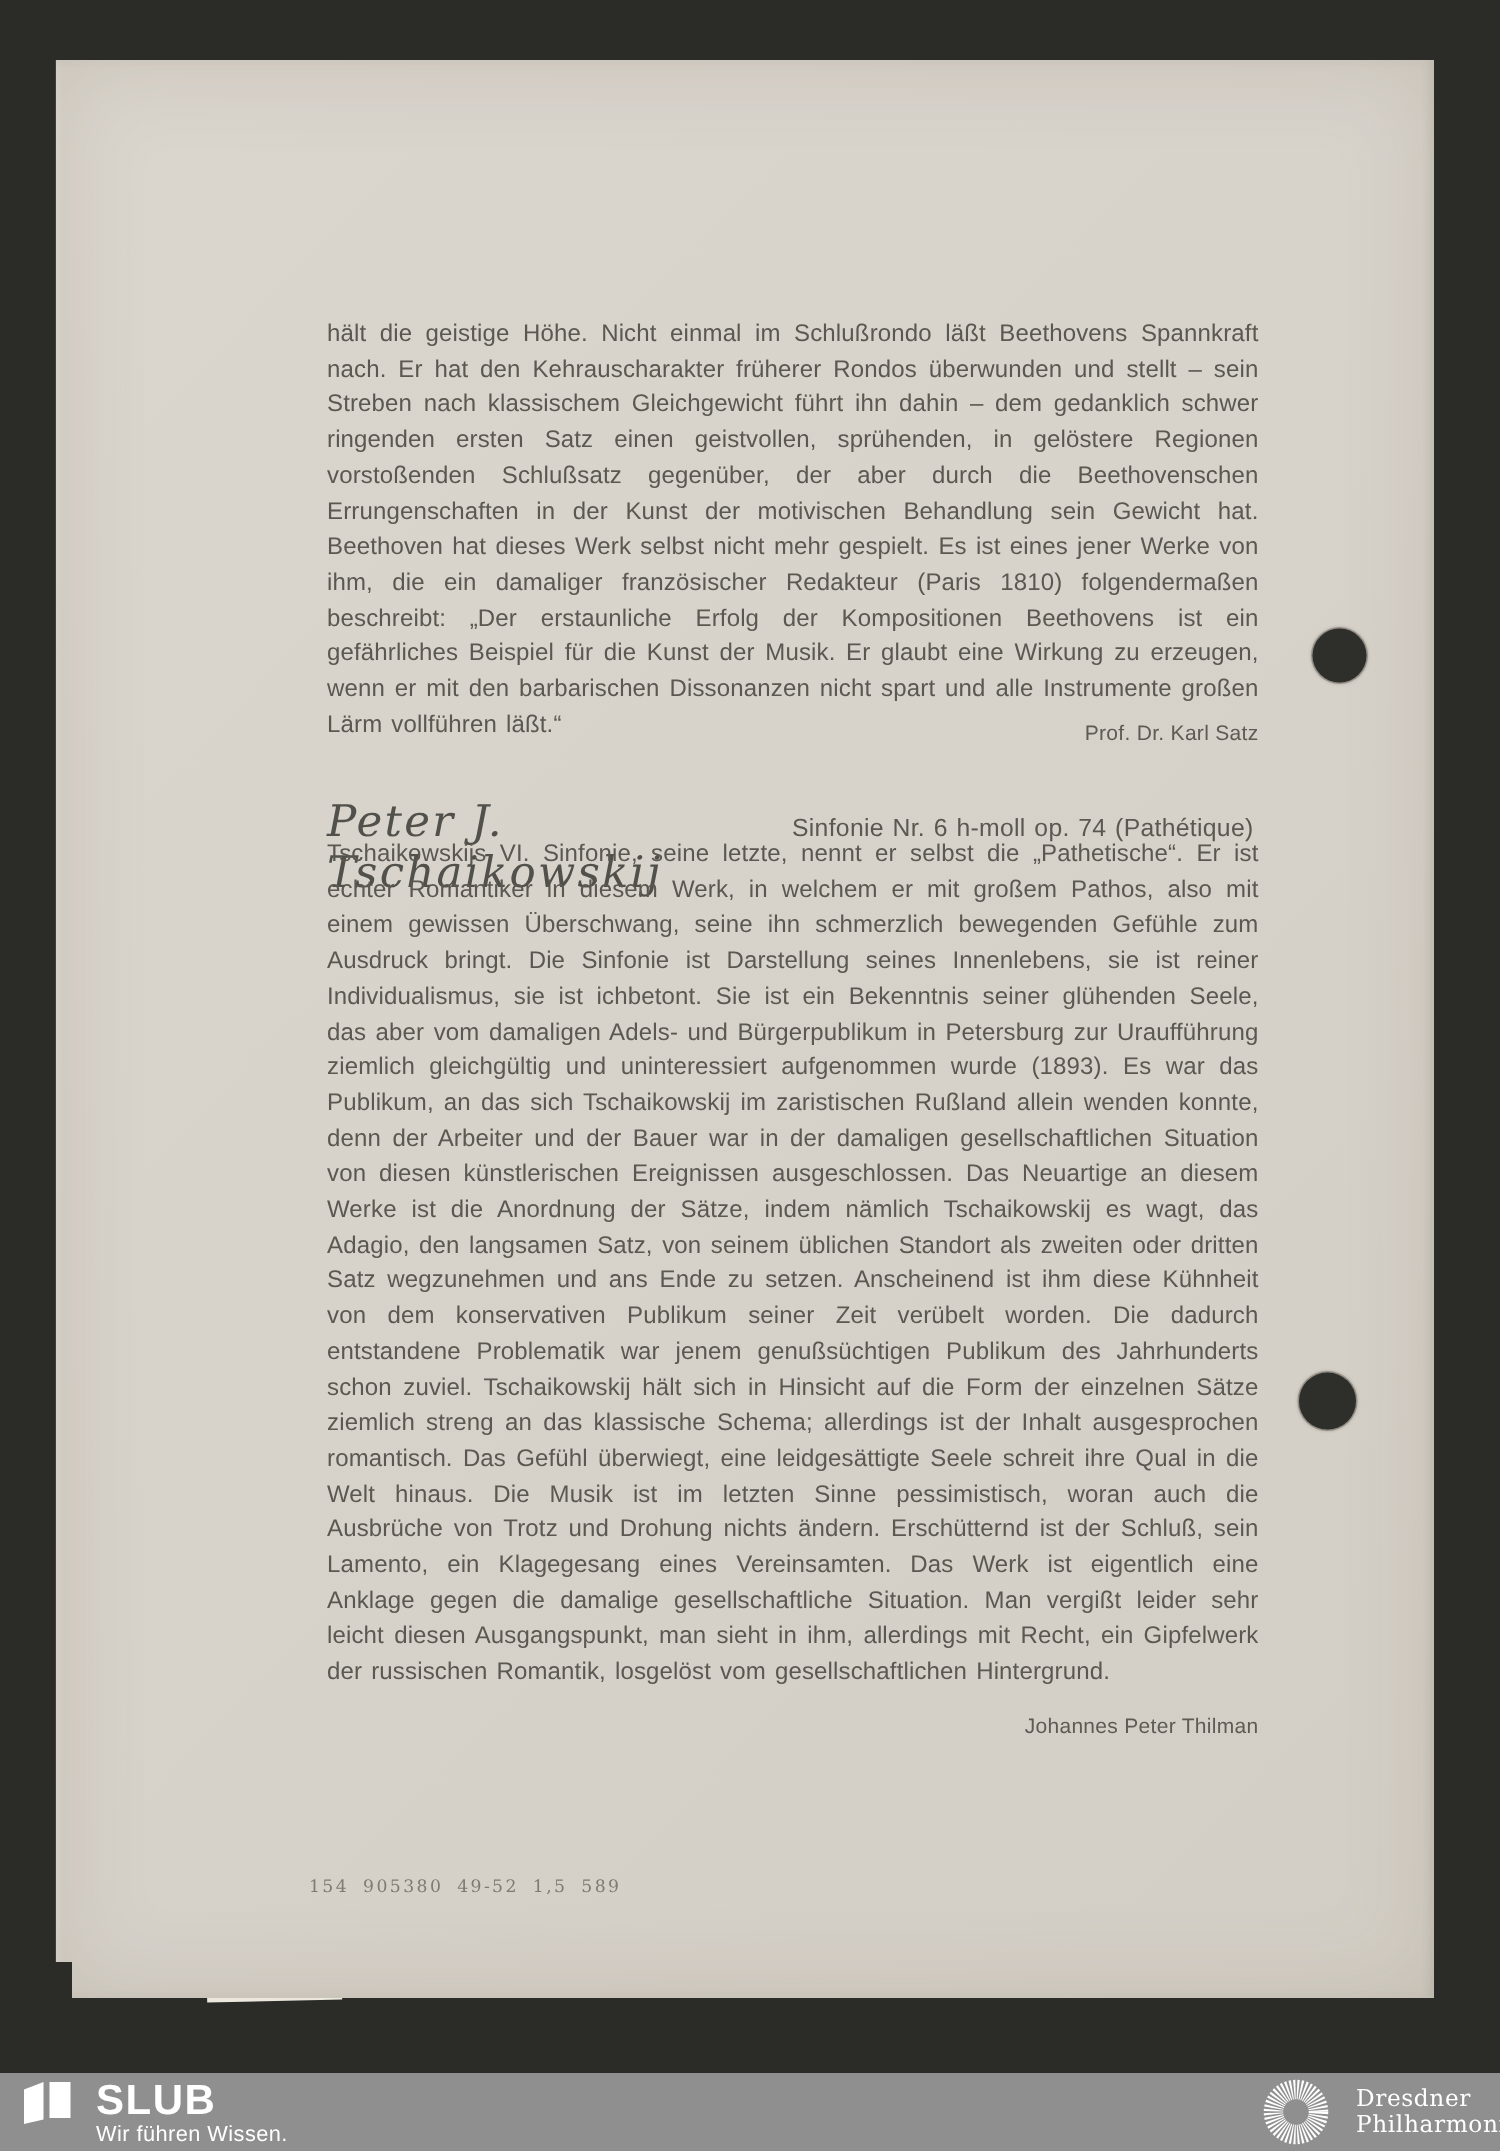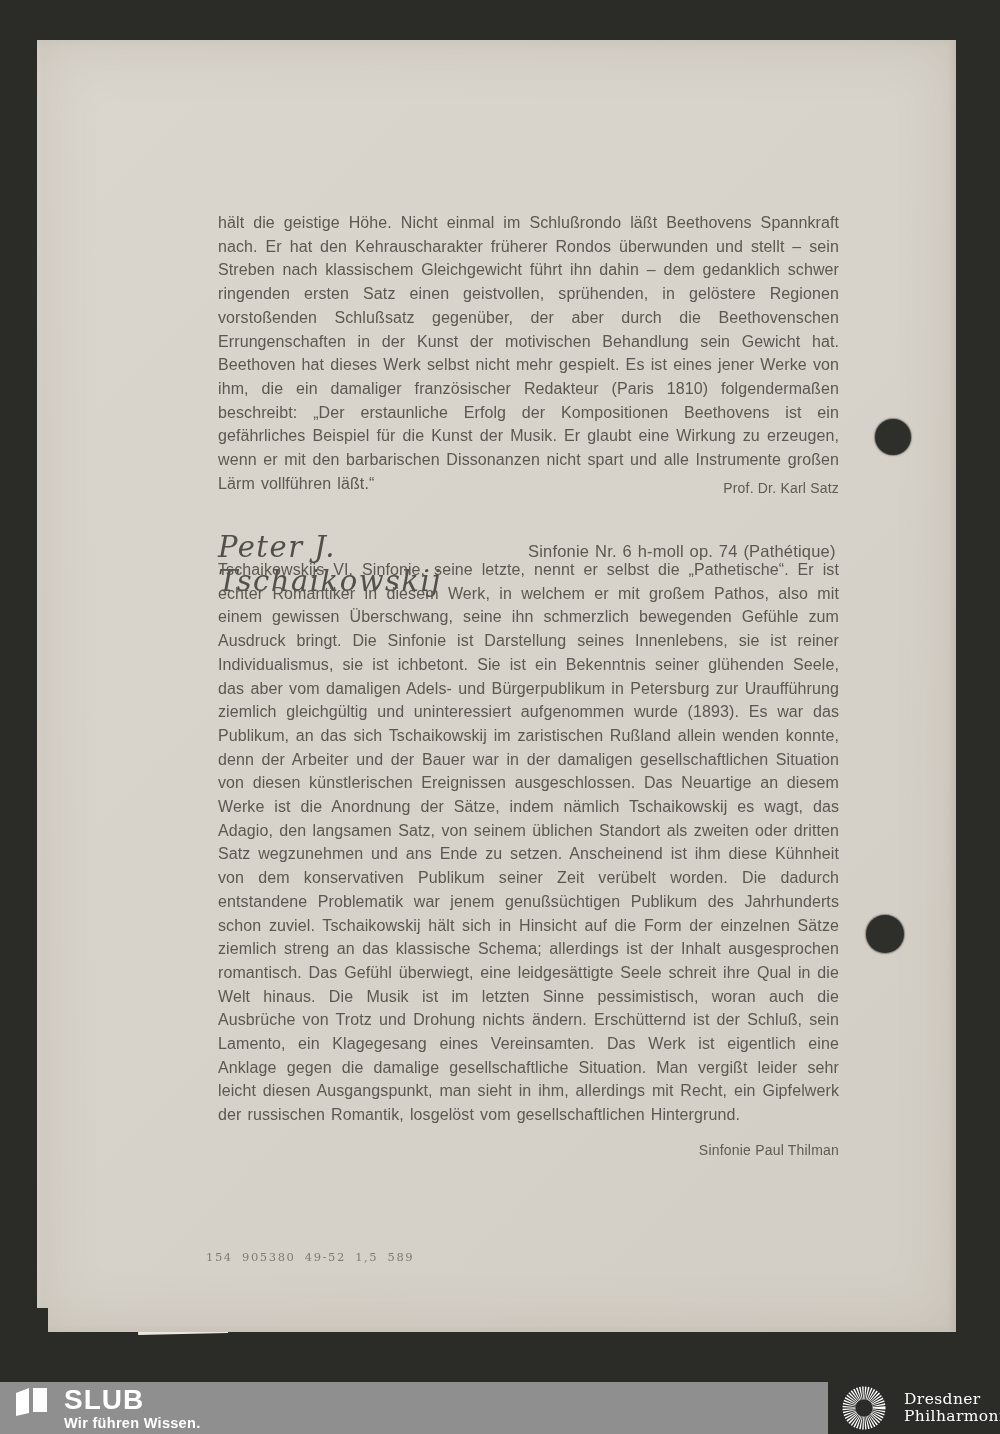--- a/index.html
+++ b/index.html
@@ -73,33 +73,33 @@
     position: absolute; border-radius: 50%;
     background: #2e2e2b;
     box-shadow: 0 0 0 1px rgba(80,72,60,0.35), 0 0 3px rgba(0,0,0,0.4);
   }
   .hole-1 { left: 838px; top: 379px; width: 36px; height: 36px; }
   .hole-2 { left: 829px; top: 875px; width: 38px; height: 38px; }
 
   
   .footer-bar {
     position: absolute; left: 0; top: 1382px;
-    width: 828px; height: 52px;
+    width: 1000px; height: 52px;
     background: #8f8f8f;
     z-index: 2;
   }
   .slub-logo { position: absolute; left: 14px; top: 4px; display: flex; }
   .book-icon { width: 36px; height: 30px; }
   .slub-texts { margin-left: 14px; }
   .slub-wordmark {
     color: #fff; font-weight: bold; font-size: 28px; line-height: 28px;
     letter-spacing: 1px; font-family: "Liberation Sans", sans-serif;
   }
   .slub-tagline {
-    color: #fff; font-weight: bold; font-size: 14.5px; line-height: 18px;
+    color: #fff; font-weight: normal; font-size: 14.5px; line-height: 18px;
     letter-spacing: 0.3px;
   }
   .phil-logo { position: absolute; left: 840px; top: 2px; display: flex; align-items: center; }
   .sunburst-icon { width: 48px; height: 48px; }
   .phil-texts {
     margin-left: 16px;
     font-family: "DejaVu Serif", serif;
     color: #fff; font-size: 15.5px; line-height: 17.5px;
     letter-spacing: 0.4px;
   }
@@ -117,21 +117,21 @@
 
     <div class="signature sig-laux">Prof. Dr. Karl Satz</div>
 
     <div class="heading-row">
       <span class="composer-name">Peter J. Tschaikowskij</span>
       <span class="work-title">Sinfonie Nr. 6 h-moll op. 74 (Pathétique)</span>
     </div>
 
     <p class="body-text para-tschaikowsky">Tschaikowskijs VI. Sinfonie, seine letzte, nennt er selbst die „Pathetische“. Er ist echter Romantiker in diesem Werk, in welchem er mit großem Pathos, also mit einem gewissen Überschwang, seine ihn schmerzlich bewegenden Gefühle zum Ausdruck bringt. Die Sinfonie ist Darstellung seines Innenlebens, sie ist reiner Individualismus, sie ist ichbetont. Sie ist ein Bekenntnis seiner glühenden Seele, das aber vom damaligen Adels- und Bürgerpublikum in Petersburg zur Uraufführung ziemlich gleichgültig und uninteressiert aufgenommen wurde (1893). Es war das Publikum, an das sich Tschaikowskij im zaristischen Rußland allein wenden konnte, denn der Arbeiter und der Bauer war in der damaligen gesellschaftlichen Situation von diesen künstlerischen Ereignissen ausgeschlossen. Das Neuartige an diesem Werke ist die Anordnung der Sätze, indem nämlich Tschaikowskij es wagt, das Adagio, den langsamen Satz, von seinem üblichen Standort als zweiten oder dritten Satz wegzunehmen und ans Ende zu setzen. Anscheinend ist ihm diese Kühnheit von dem konservativen Publikum seiner Zeit verübelt worden. Die dadurch entstandene Problematik war jenem genußsüchtigen Publikum des Jahrhunderts schon zuviel.  Tschaikowskij hält sich in Hinsicht auf die Form der einzelnen Sätze ziemlich streng an das klassische Schema; allerdings ist der Inhalt ausgesprochen romantisch. Das Gefühl überwiegt, eine leidgesättigte Seele schreit ihre Qual in die Welt hinaus. Die Musik ist im letzten Sinne pessimistisch, woran auch die Ausbrüche von Trotz und Drohung nichts ändern. Erschütternd ist der Schluß, sein Lamento, ein Klagegesang eines Vereinsamten. Das Werk ist eigentlich eine Anklage gegen die damalige gesellschaftliche Situation. Man vergißt leider sehr leicht diesen Ausgangspunkt, man sieht in ihm, allerdings mit Recht, ein Gipfelwerk der russischen Romantik, losgelöst vom gesellschaftlichen Hintergrund.</p>
 
-    <div class="signature sig-thilman">Sinfonie Paul Thilman</div>
+    <div class="signature sig-thilman">Johannes Peter Thilman</div>
 
     <div class="imprint">154 905380 49-52 1,5 589</div>
 
     <div class="punch-hole hole-1"></div>
     <div class="punch-hole hole-2"></div>
   </div>
 
   <div class="footer-bar">
 
     <div class="slub-logo">

